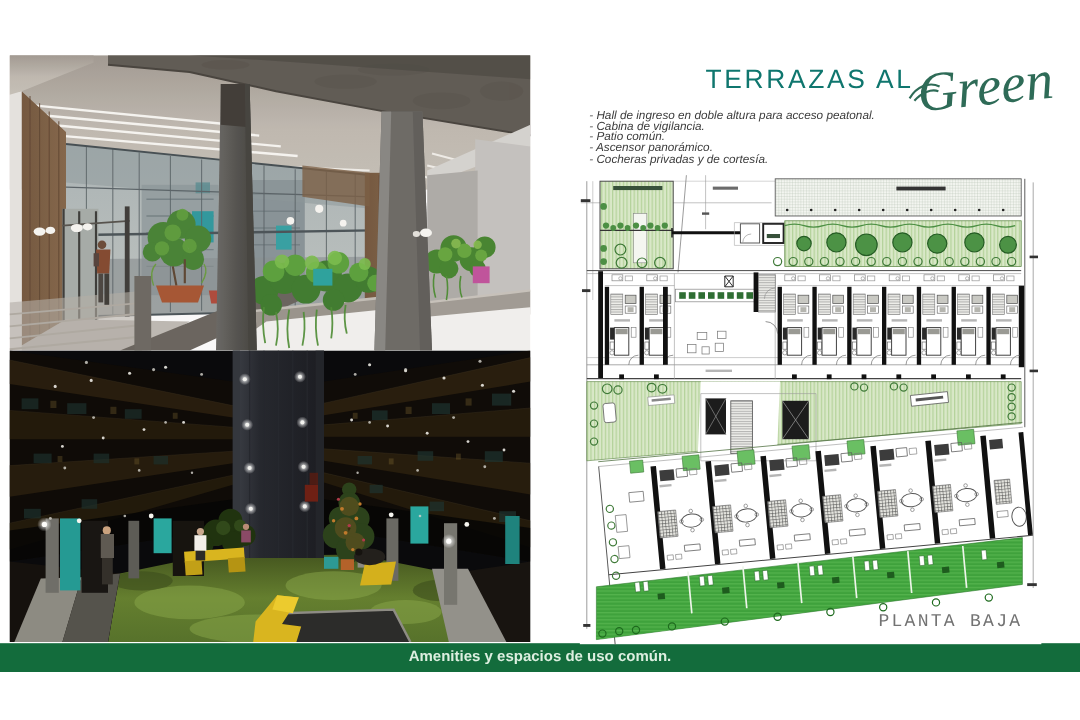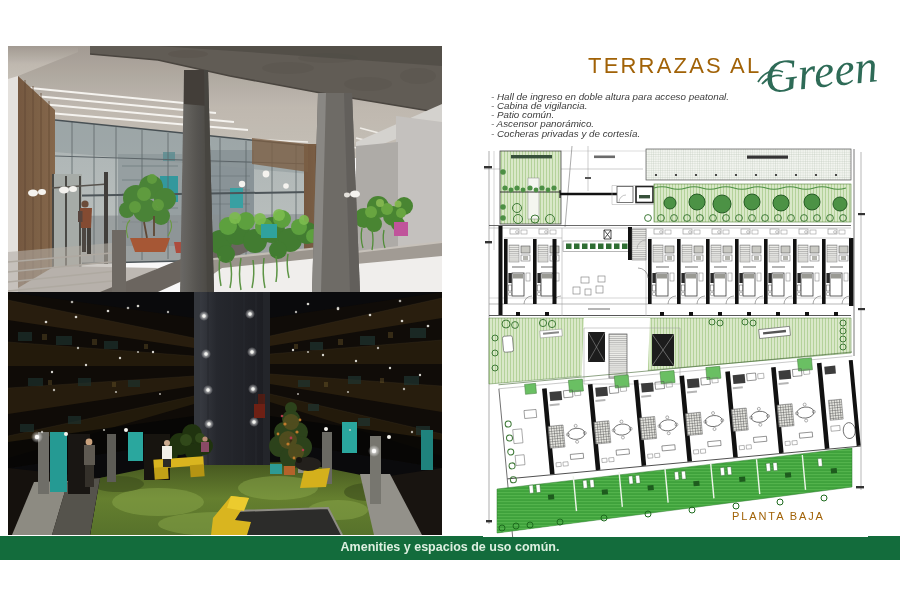--- a/index.html
+++ b/index.html
@@ -3,36 +3,36 @@
 <meta charset="utf-8">
 <style>
   html,body{margin:0;padding:0;}
   body{width:900px;height:600px;background:#ffffff;position:relative;overflow:hidden;
        font-family:"Liberation Sans",sans-serif;}
   .abs{position:absolute;}
 </style>
 </head>
 <body>
 
-<div class="abs" style="left:588px;top:53px;white-space:nowrap;font-size:22px;letter-spacing:2.2px;color:#a16207;">TERRAZAS AL</div>
+<div class="abs" style="left:588px;top:53px;white-space:nowrap;font-size:22px;letter-spacing:2.2px;color:#0f766e;">TERRAZAS AL</div>
 
 <svg class="abs" style="left:756px;top:43px;" width="148" height="64" viewBox="0 0 148 62">
   <path d="M2,38 C8,28 18,24 27,28 M6,40 C12,33 20,30 26,32" fill="none" stroke="#2e6b57" stroke-width="1.8"></path>
   <text x="10" y="49" font-family="Liberation Serif" font-style="italic" font-size="46" fill="#2e6b57" transform="rotate(-6 10 47)">Green</text>
 </svg>
 
 <div class="abs" style="left:491px;top:92px;font-size:9.8px;line-height:9.15px;color:#3b3b3b;font-style:italic;">
 - Hall de ingreso en doble altura para acceso peatonal.<br>
 - Cabina de vigilancia.<br>
 - Patio común.<br>
 - Ascensor panorámico.<br>
 - Cocheras privadas y de cortesía.
 </div>
 
-<div class="abs" style="left:732px;top:510px;z-index:6;white-space:nowrap;font-size:11px;letter-spacing:1.9px;color:#a16207;">PLANTA BAJA</div>
+<div class="abs" style="left:732px;top:510px;z-index:6;white-space:nowrap;font-size:15px;letter-spacing:1.9px;color:#737373;font-family:Liberation Mono, monospace;">PLANTA BAJA</div>
 
 <div class="abs" style="left:0;top:536px;width:900px;height:24px;background:#136c3c;"></div>
 
 <div class="abs" style="left:0;top:540px;width:900px;text-align:center;font-size:12.5px;font-weight:bold;color:#ddefe0;">Amenities y espacios de uso común.</div>
 
 <div class="abs" style="left:8px;top:46px;width:434px;height:246px;" id="photo1">
 <svg width="434" height="246" viewBox="0 0 434 246">
 <defs>
   <linearGradient id="ceil" x1="0" y1="0" x2="0" y2="1">
     <stop offset="0" stop-color="#a49d94"></stop>

